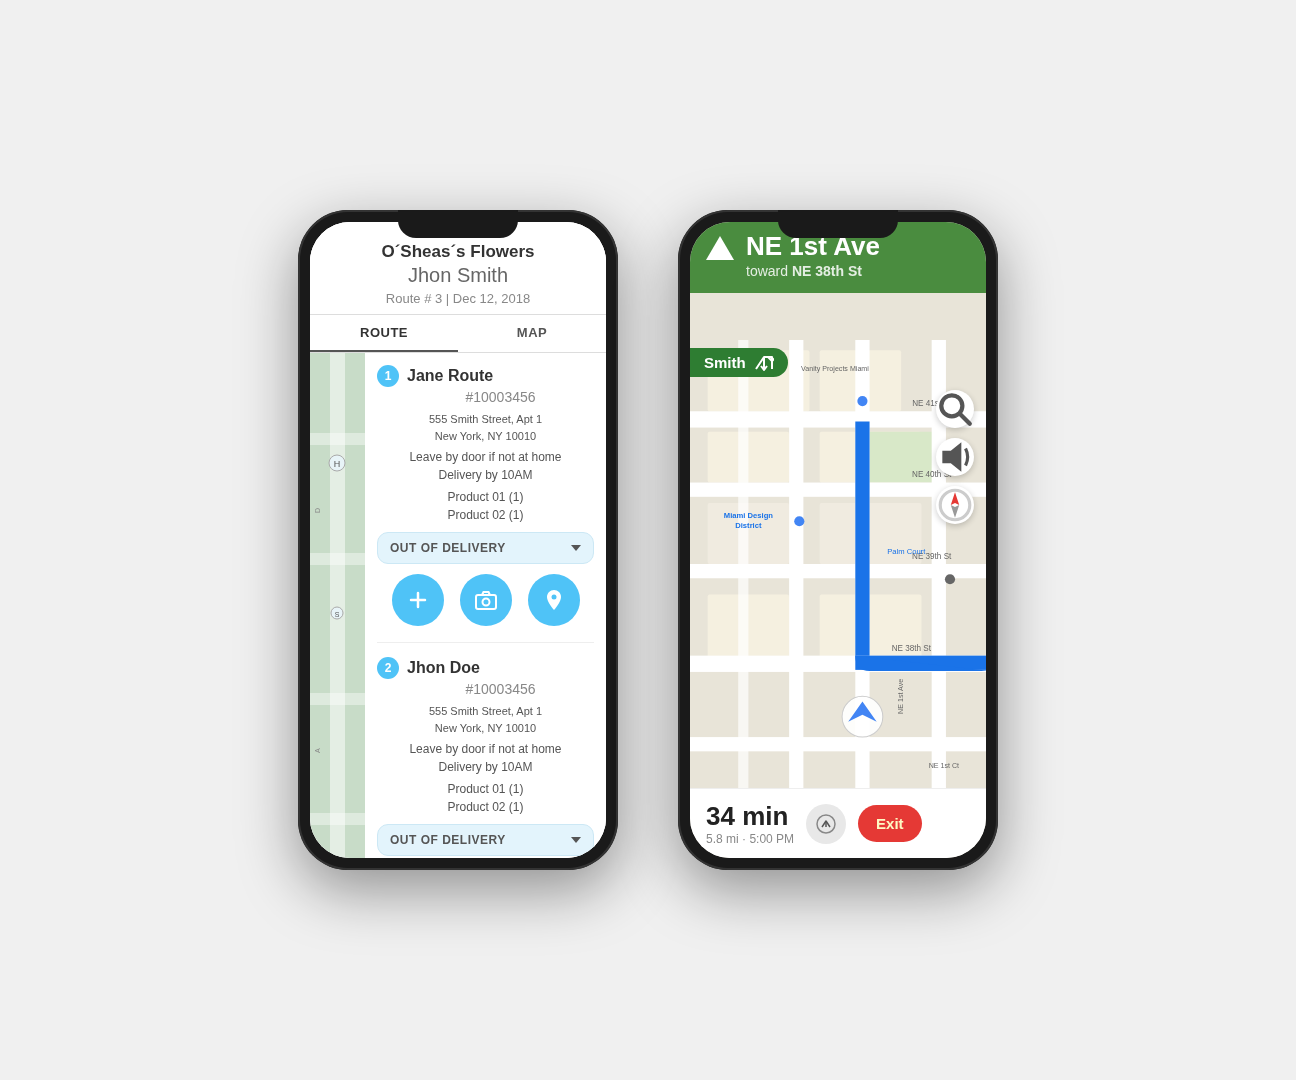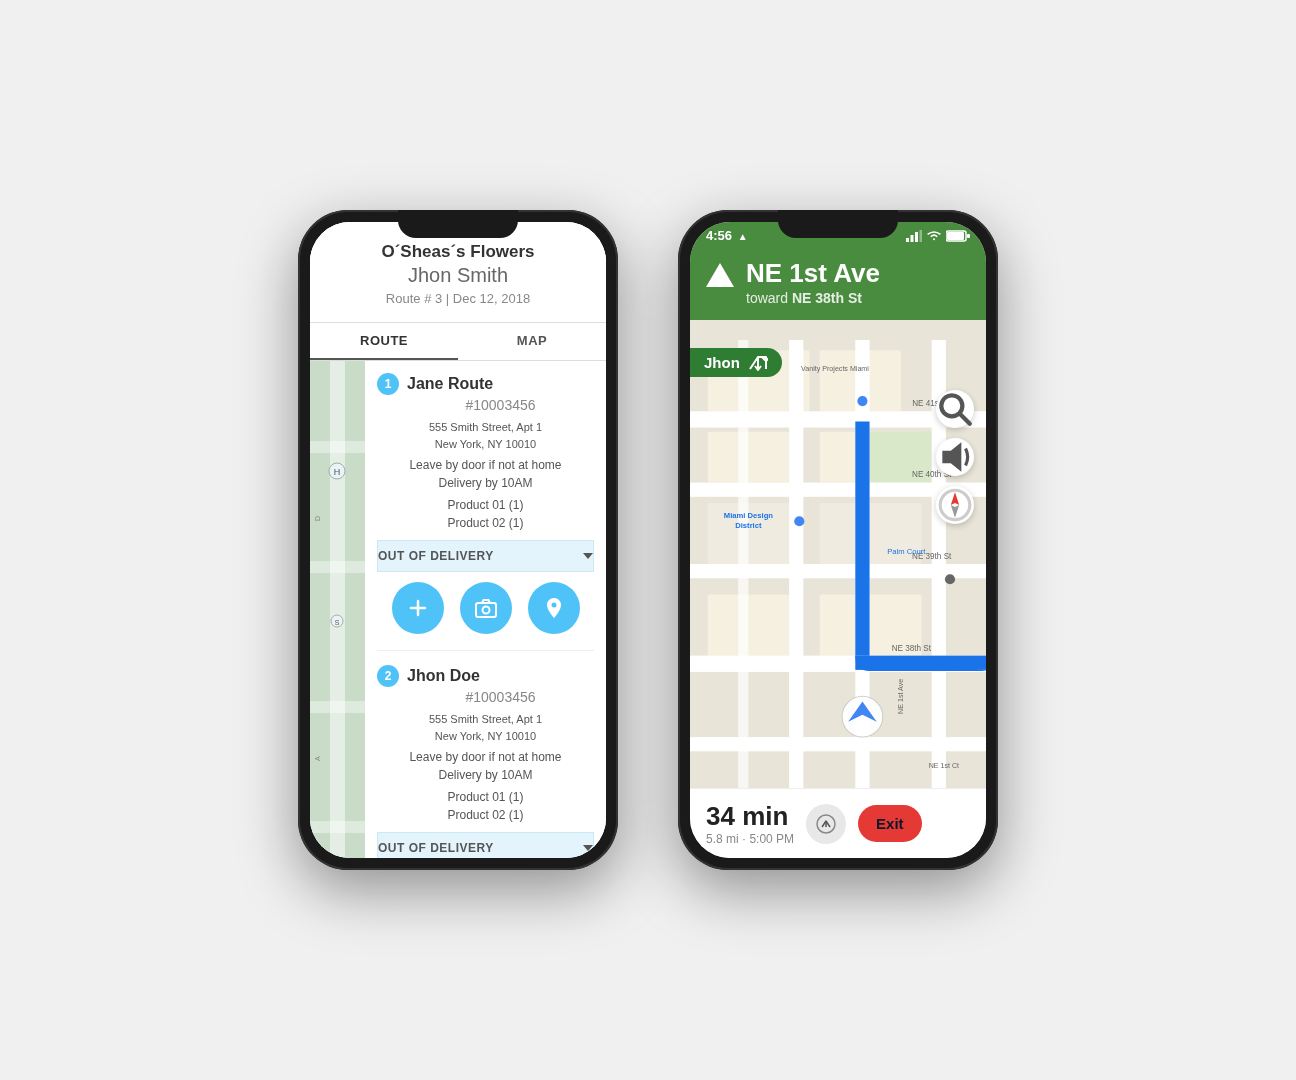--- a/index.html
+++ b/index.html
@@ -45,21 +45,21 @@
       width: 100%;
       height: 100%;
       overflow: hidden;
       position: relative;
       background: #fff;
     }
     .route-header {
       position: relative;
       background: #fff;
       text-align: center;
-      padding: 20px 16px 16px;
+      padding: 20px 16px 8px;
       border-bottom: 1px solid #ddd;
     }
     .route-header-title {
       font-size: 17px;
       font-weight: 600;
       color: #333;
     }
     .route-header-subtitle {
       font-size: 20px;
       color: #666;
@@ -168,22 +168,22 @@
     .delivery-products {
       text-align: center;
       font-size: 12px;
       color: #555;
       line-height: 1.5;
       margin-bottom: 8px;
     }
     .delivery-status-btn {
       background: #e3f4fc;
       border: 1px solid #cce8f5;
-      border-radius: 0;
-      padding: 8px 0;
+      border-radius: 11px;
+      padding: 8px 12px;
       display: flex;
       align-items: center;
       justify-content: space-between;
       font-size: 12px;
       font-weight: 600;
       color: #555;
       letter-spacing: 0.5px;
       margin-bottom: 10px;
     }
     .dropdown-arrow {
@@ -354,21 +354,21 @@
       border-radius: 50%;
       background: #e8e8e8;
       display: flex;
       align-items: center;
       justify-content: center;
       font-size: 18px;
       color: #555;
     }
     .nav-exit-btn {
       background: #e53935;
-      color: #0f172a;
+      color: #fef9c3;
       border-radius: 20px;
       padding: 10px 18px;
       font-size: 15px;
       font-weight: 600;
     }
 
     
     .notch {
       position: absolute;
       top: 0;
@@ -506,58 +506,34 @@
         </div>
       </div>
     </div>
   </div>
 
   <div class="phone phone2">
     <div class="notch"></div>
     <div class="phone-screen">
       <div class="nav-content">
 
-        <div class="status-bar">
-          <div class="status-time">
-            <span>4:56</span>
-            <span style="font-size:10px;margin-left:2px;">▲</span>
-          </div>
-          <div class="status-icons">
-            <svg width="16" height="12" viewBox="0 0 16 12">
-              <rect x="0" y="8" width="3" height="4" fill="white"></rect>
-              <rect x="4.5" y="5" width="3" height="7" fill="white"></rect>
-              <rect x="9" y="2" width="3" height="10" fill="white"></rect>
-              <rect x="13.5" y="0" width="2.5" height="12" fill="white" opacity="0.4"></rect>
-            </svg>
-            <svg width="16" height="12" viewBox="0 0 20 14">
-              <path d="M10 11 L10 11" stroke="white" stroke-width="2.5" stroke-linecap="round"></path>
-              <path d="M6 8 Q10 4 14 8" fill="none" stroke="white" stroke-width="2"></path>
-              <path d="M2 5 Q10 -1 18 5" fill="none" stroke="white" stroke-width="2"></path>
-            </svg>
-            <svg width="24" height="12" viewBox="0 0 24 12">
-              <rect x="0" y="1" width="20" height="10" rx="2" fill="none" stroke="white" stroke-width="1.5"></rect>
-              <rect x="1" y="2" width="17" height="8" rx="1" fill="white"></rect>
-              <rect x="21" y="4" width="3" height="4" rx="1" fill="white"></rect>
-            </svg>
-          </div>
-        </div>
 
         <div class="nav-header">
           <div class="nav-arrow-up"></div>
           <div class="nav-street-info">
             <div class="nav-street-name">NE 1st Ave</div>
             <div class="nav-toward">
               <span>toward</span>
               <strong>NE 38th St</strong>
             </div>
           </div>
         </div>
 
         <div class="then-banner">
-          <span class="then-text">Jhon</span>
+          <span class="then-text">Smith</span>
           <svg width="20" height="16" viewBox="0 0 20 16">
             <path d="M2 14 L10 2 L18 2 L18 14" fill="none" stroke="white" stroke-width="2" stroke-linejoin="round"></path>
             <polyline points="14,2 18,6 22,2" fill="none" stroke="white" stroke-width="2" stroke-linejoin="round"></polyline>
             <line x1="10" y1="2" x2="10" y2="14" stroke="white" stroke-width="2"></line>
             <polyline points="7,11 10,15 13,11" fill="none" stroke="white" stroke-width="2" stroke-linejoin="round"></polyline>
           </svg>
         </div>
 
         <div class="map-area">
           <svg width="100%" height="100%" viewBox="0 0 296 440" preserveAspectRatio="xMidYMid slice">

